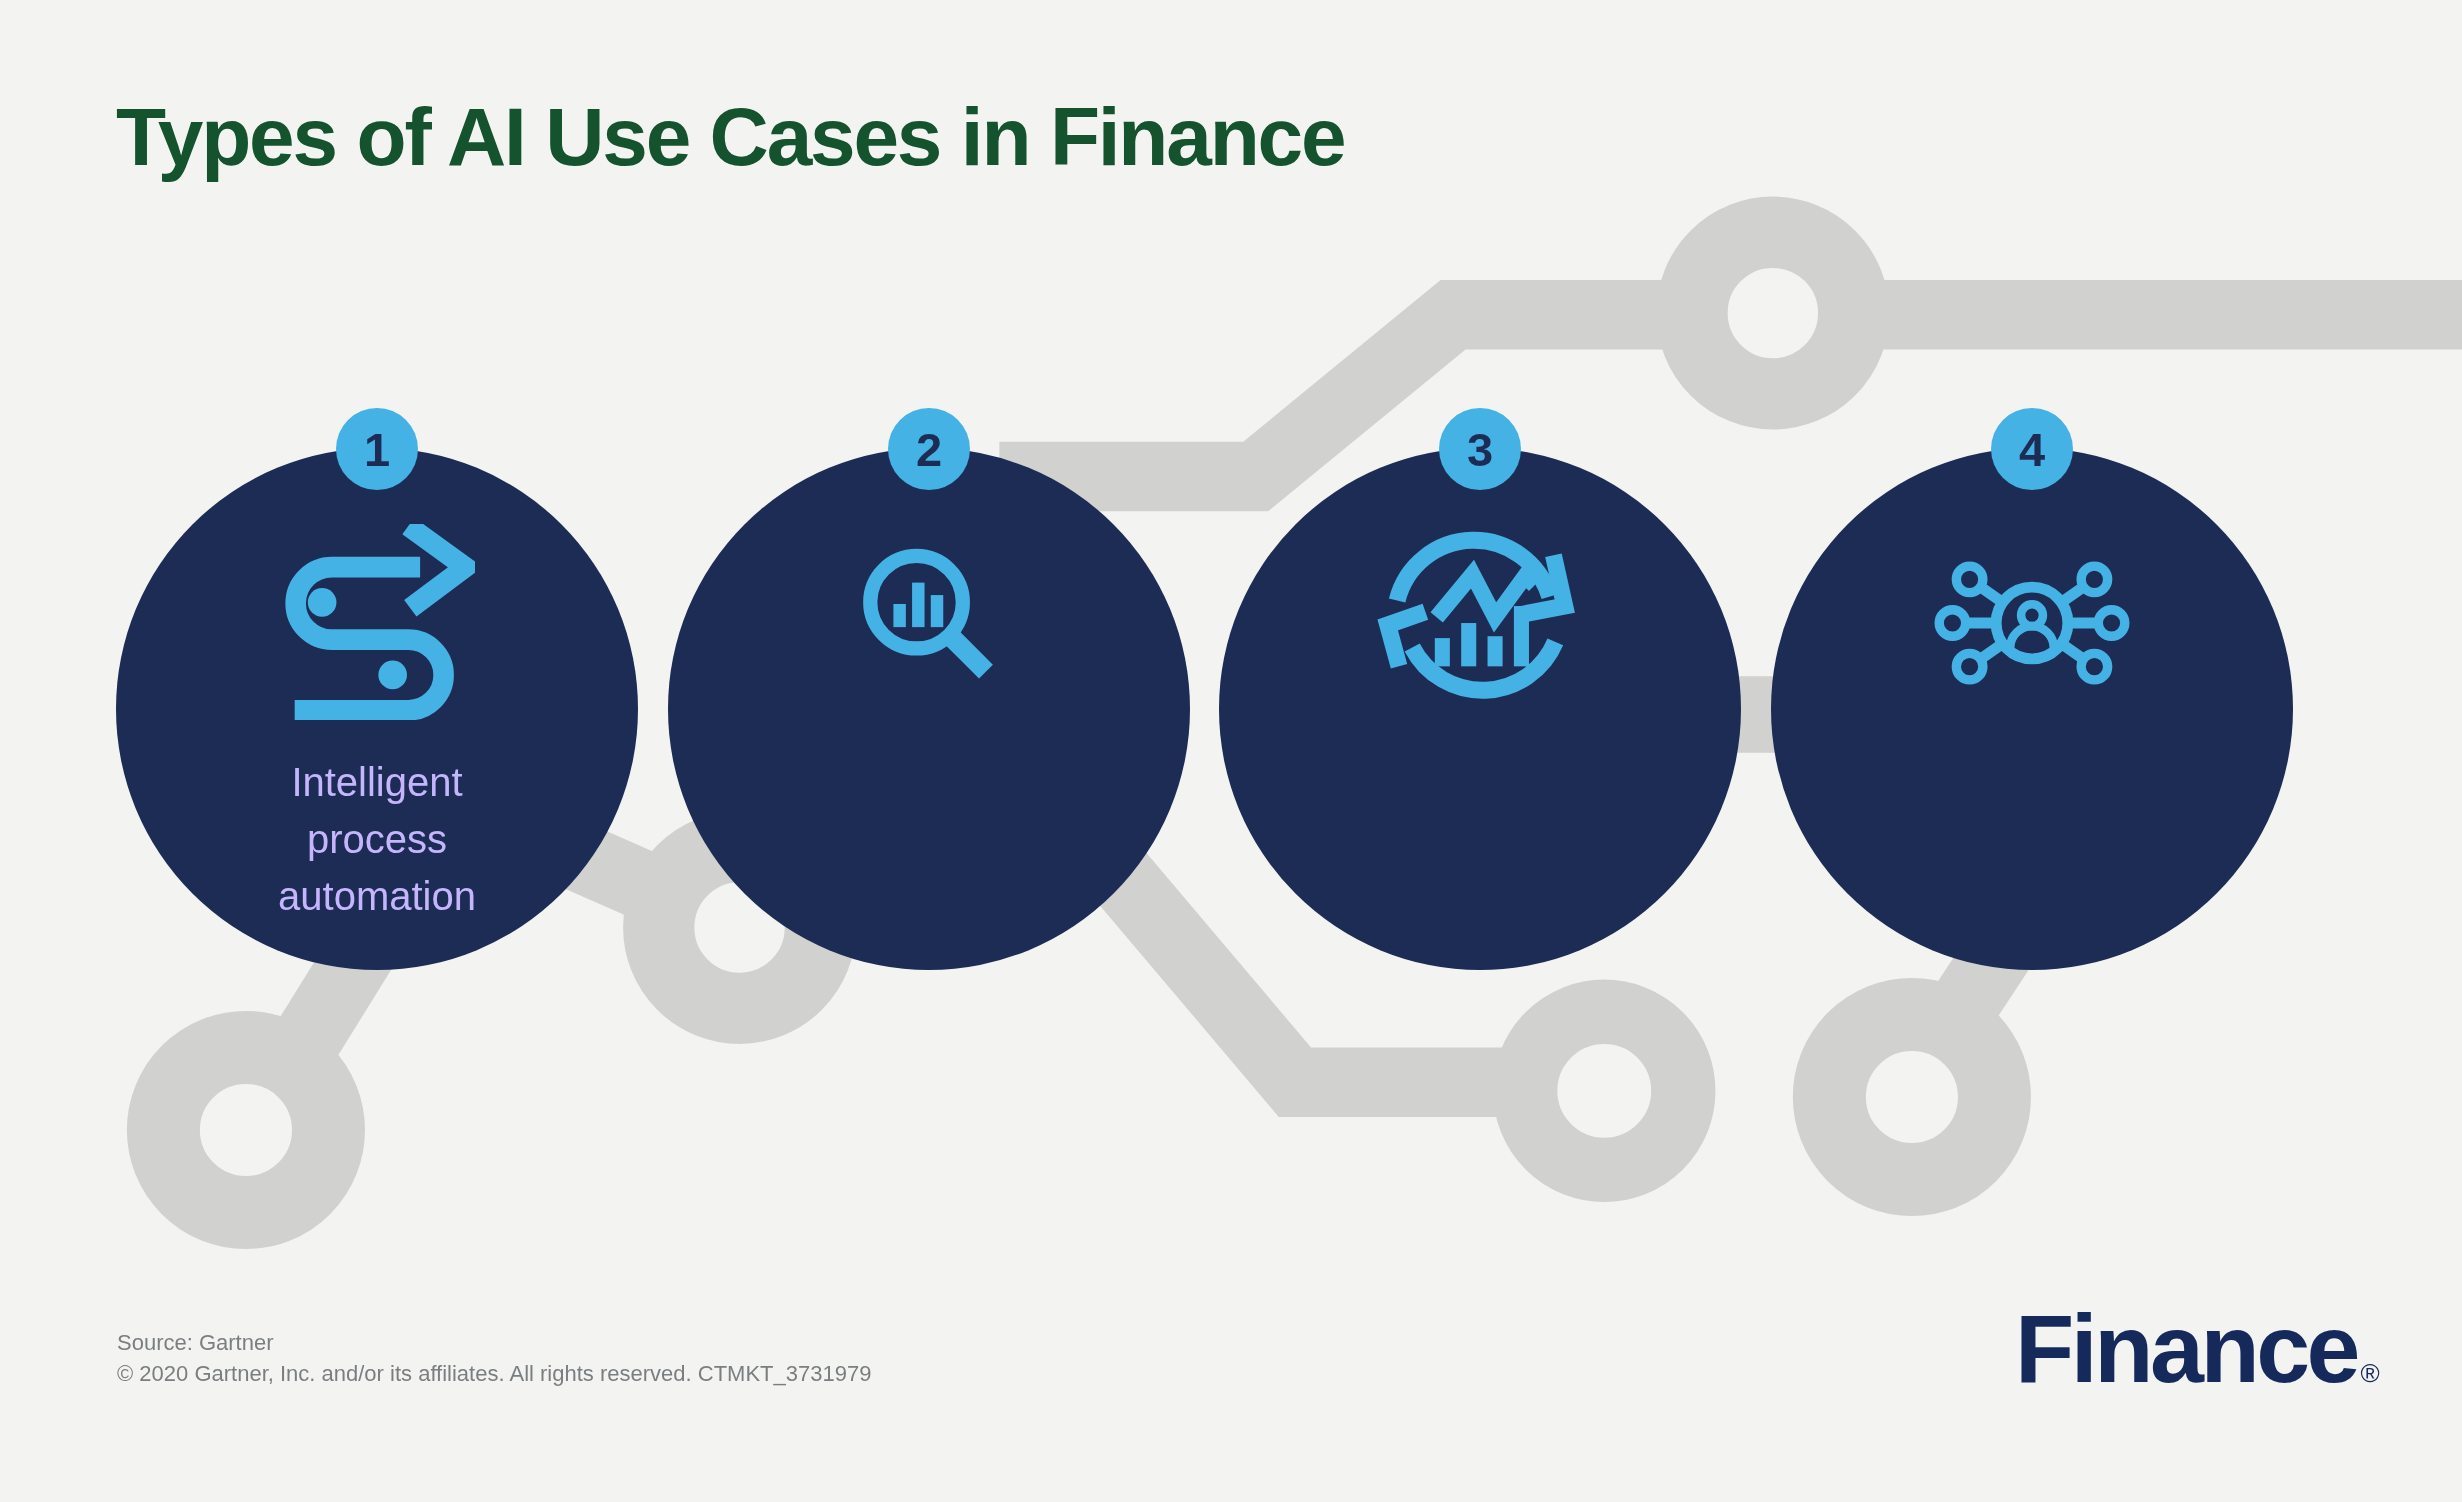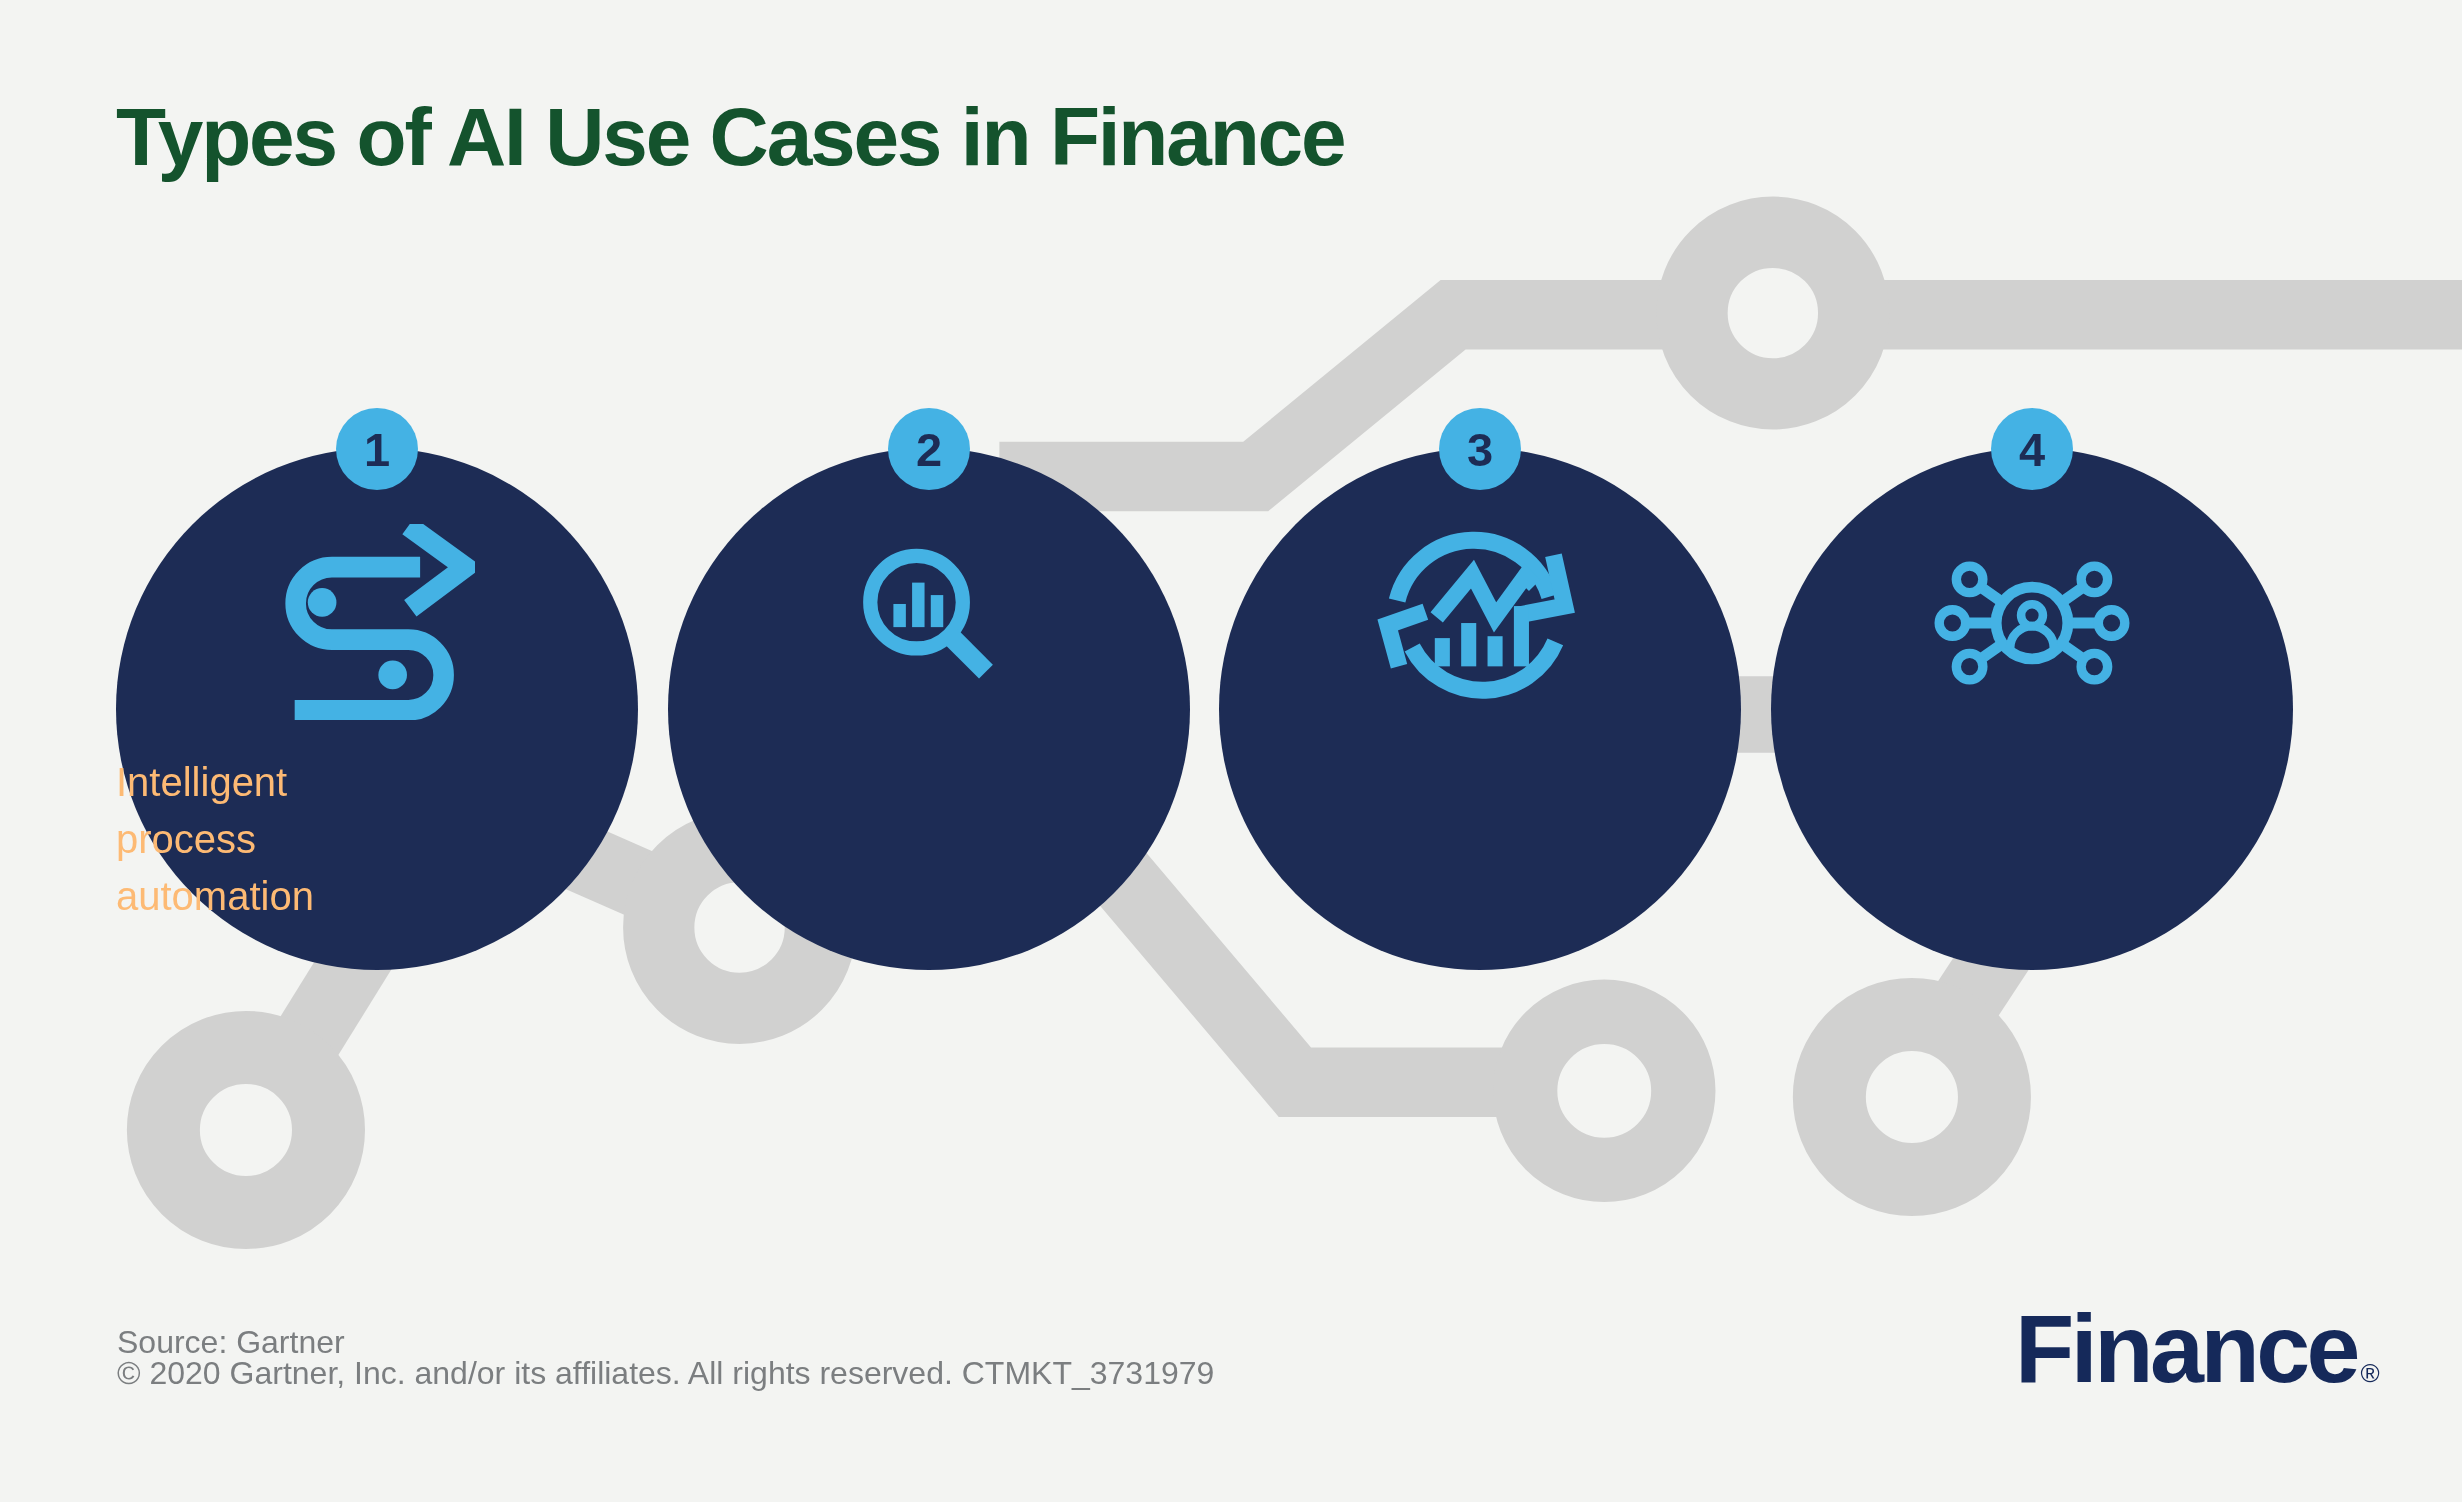--- a/index.html
+++ b/index.html
@@ -57,29 +57,30 @@
     left:50%;
     transform:translateX(-50%);
   }
   .icon-1{top:76px;}
   .icon-2{top:83px;}
   .icon-3{top:73px;}
   .icon-4{top:97px;}
   .step-label{
     position:absolute;
     top:306px;left:0;right:0;
+    text-align:center;
     font-size:40px;
     line-height:57px;
-    color:#fdba74;
+    color:#c4b5fd;
     white-space:pre-line;
   }
   .footer{
     position:absolute;
     left:117px;top:1327px;
-    font-size:32px;
+    font-size:22px;
     line-height:31px;
     color:#7b7e80;
     z-index:2;
   }
   .gartner-logo{
     position:absolute;
     left:2015px;top:1293px;
     font-size:97px;
     font-weight:bold;
     letter-spacing:-3.5px;

